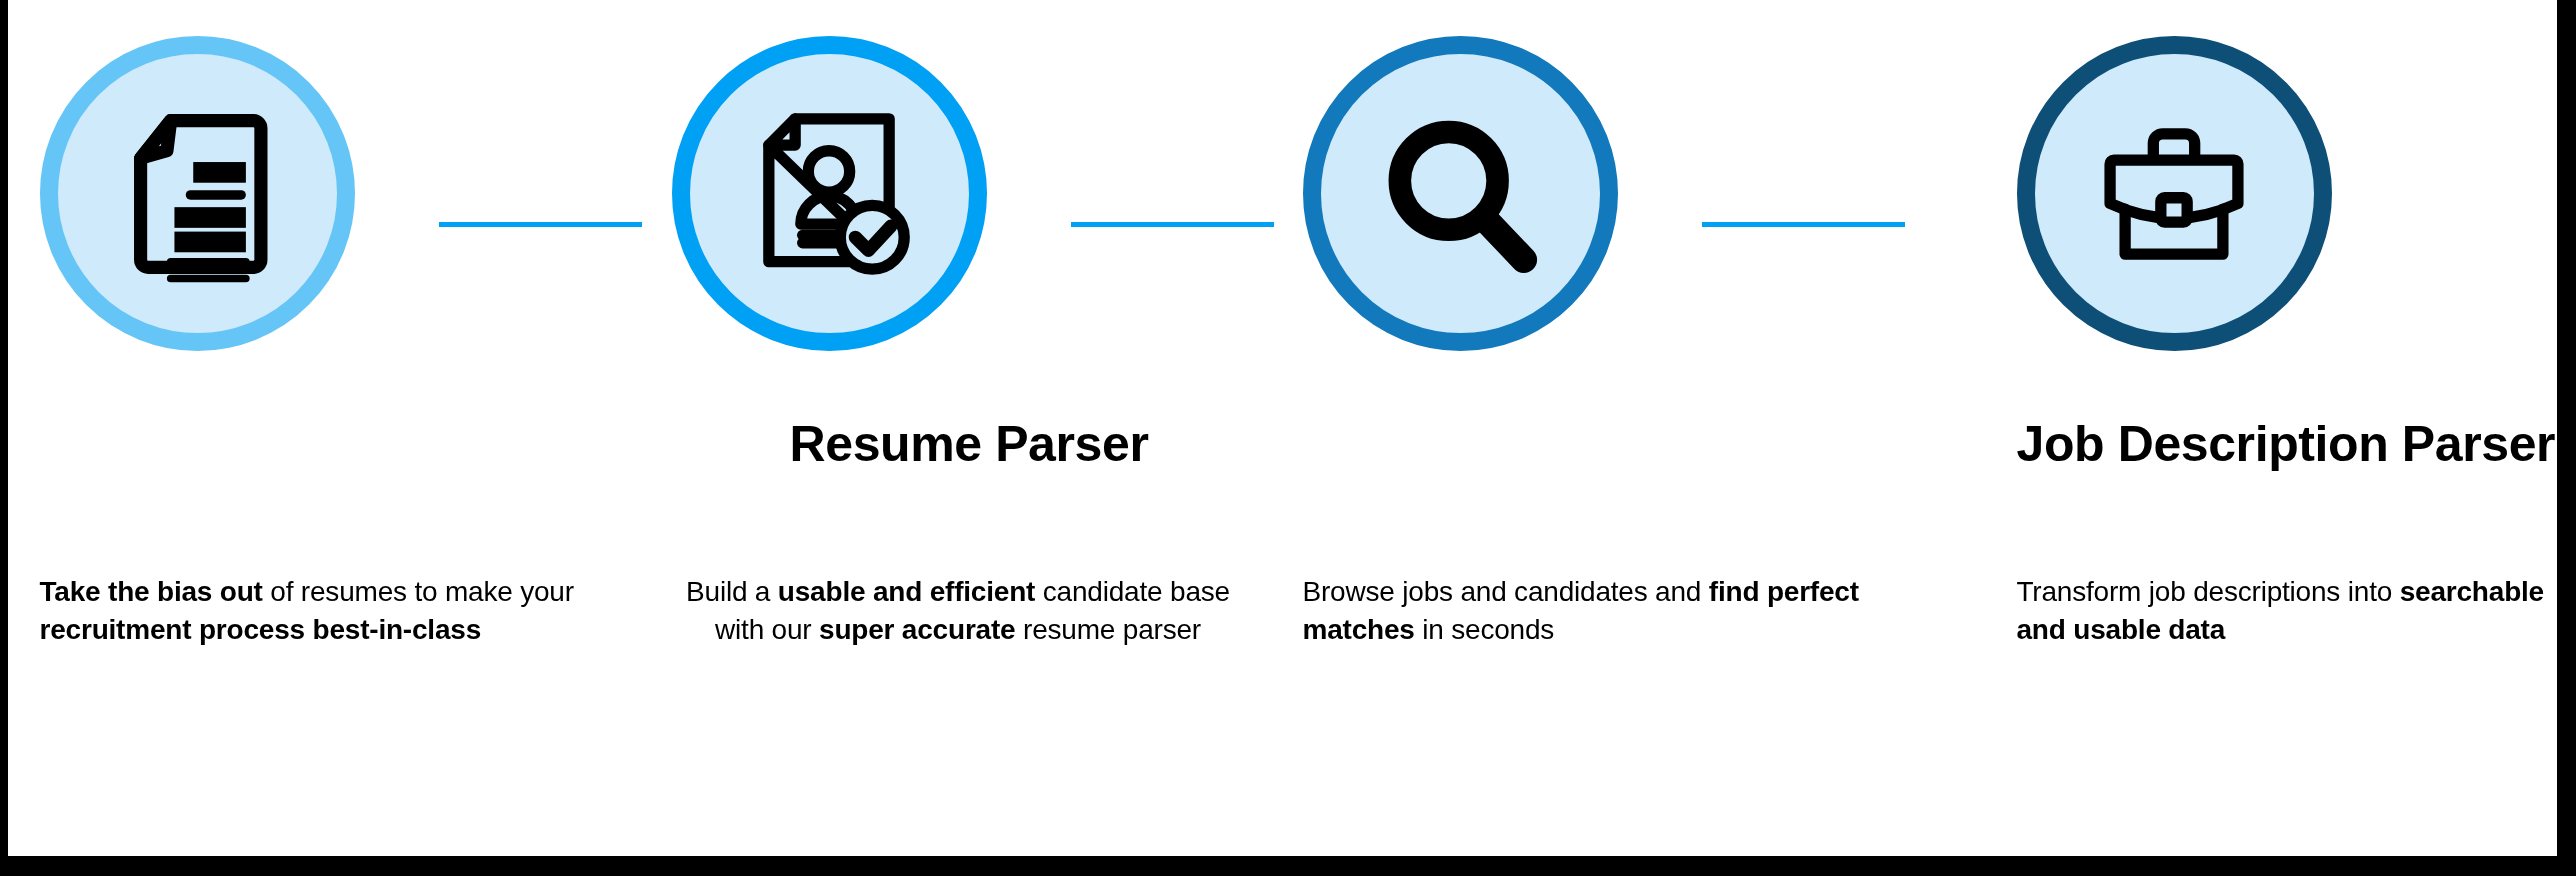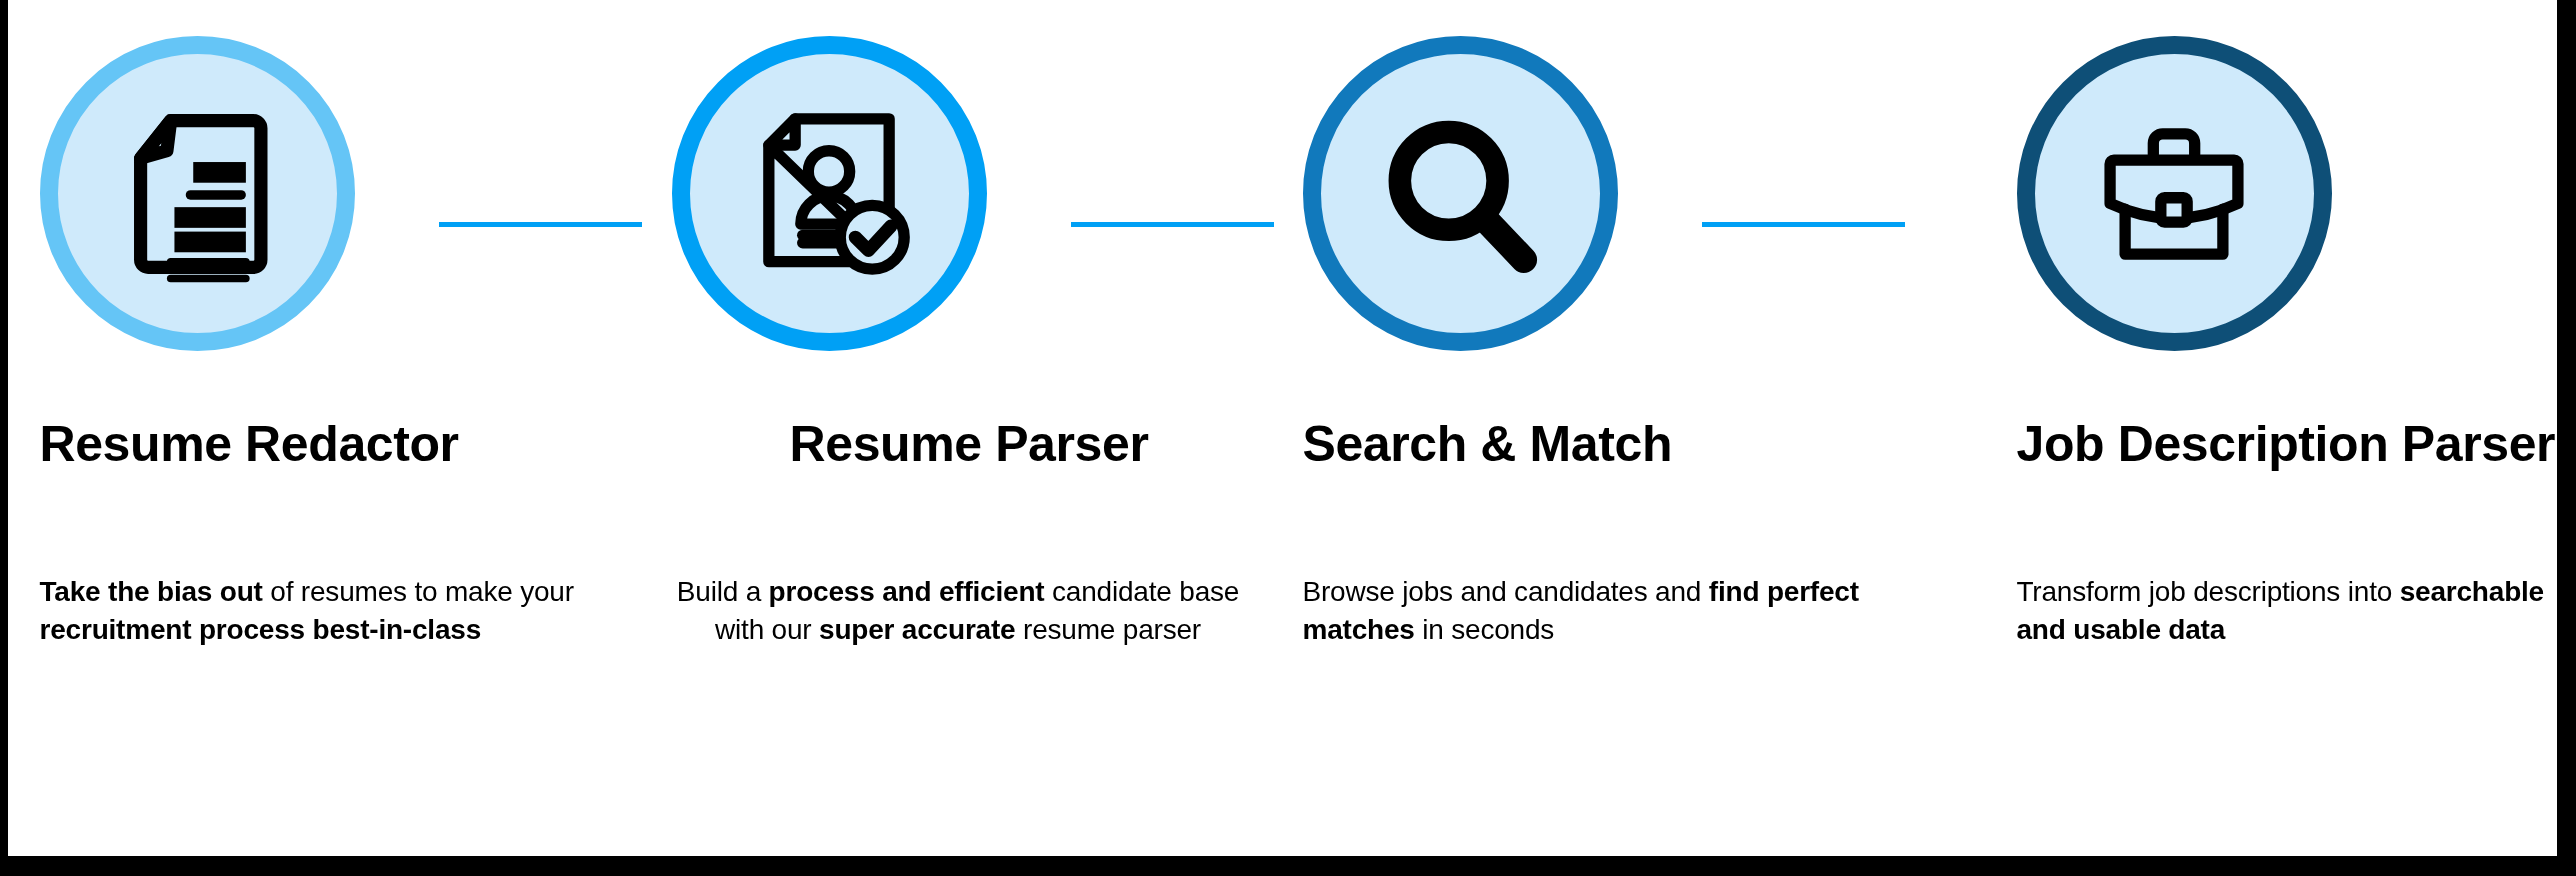--- a/index.html
+++ b/index.html
@@ -159,21 +159,20 @@
                 <rect x="38" y="57" width="38" height="11"></rect>
                 <rect x="38" y="70" width="38" height="11"></rect>
               </g>
               <g fill="none" stroke="#000000" stroke-width="4" stroke-linecap="round">
                 <line x1="36" y1="86" x2="76" y2="86"></line>
                 <line x1="36" y1="95" x2="76" y2="95"></line>
               </g>
             </svg>
           </div>
         </div>
-        <div class="step-title">Resume Redactor</div>
         <div class="step-desc"><b>Take the bias out</b><span> of resumes to make your </span><b>recruitment process best-in-class</b></div>
       </div>
 
       <div class="step s1">
         <div class="circle-wrap">
           <div class="circle ring2" style="border-color: rgb(0, 160, 245); background: rgb(207, 234, 251);">
             <svg viewBox="0 0 100 100">
               <g fill="none" stroke="#000000" stroke-width="6" stroke-linejoin="round" stroke-linecap="round">
                 <path d="M32 10 H82 V74 M82 86 H18 V24 Z"></path>
                 <path d="M32 10 L18 24 H32 Z"></path>
@@ -183,33 +182,32 @@
                 <line x1="36" y1="76" x2="64" y2="76"></line>
               </g>
               <g fill="none" stroke="#000000" stroke-width="6">
                 <circle cx="73" cy="73" r="17" fill="#CFEAFB"></circle>
               </g>
               <path d="M64 73 L71 80 L83 67" fill="none" stroke="#000000" stroke-width="7" stroke-linecap="round" stroke-linejoin="round"></path>
             </svg>
           </div>
         </div>
         <div class="step-title">Resume Parser</div>
-        <div class="step-desc"><span>Build a </span><b>process and efficient</b><span> candidate base with our </span><b>super accurate</b><span> resume parser</span></div>
+        <div class="step-desc"><span>Build a </span><b>usable and efficient</b><span> candidate base with our </span><b>super accurate</b><span> resume parser</span></div>
       </div>
 
       <div class="step s2">
         <div class="circle-wrap">
           <div class="circle ring3" style="border-color: rgb(17, 121, 188); background: rgb(207, 234, 251);">
             <svg viewBox="0 0 100 100">
               <circle cx="44" cy="43" r="26" fill="none" stroke="#000000" stroke-width="12"></circle>
               <line x1="63" y1="63" x2="84" y2="85" stroke="#000000" stroke-width="14" stroke-linecap="round"></line>
             </svg>
           </div>
         </div>
-        <div class="step-title">Search &amp; Match</div>
         <div class="step-desc"><span>Browse jobs and candidates and </span><b>find perfect matches</b><span> in seconds</span></div>
       </div>
 
       <div class="step s3">
         <div class="circle-wrap">
           <div class="circle ring4" style="border-color: rgb(14, 79, 119); background: rgb(207, 234, 251);">
             <svg viewBox="0 0 100 100">
               <g fill="none" stroke="#000000" stroke-width="6" stroke-linejoin="round" stroke-linecap="round">
                 <path d="M39 29 V23 a5 5 0 0 1 5 -5 H56 a5 5 0 0 1 5 5 V29"></path>
                 <path d="M18 32 H82 a2 2 0 0 1 2 2 V55 q-34 16 -68 0 V34 a2 2 0 0 1 2 -2 Z"></path>

